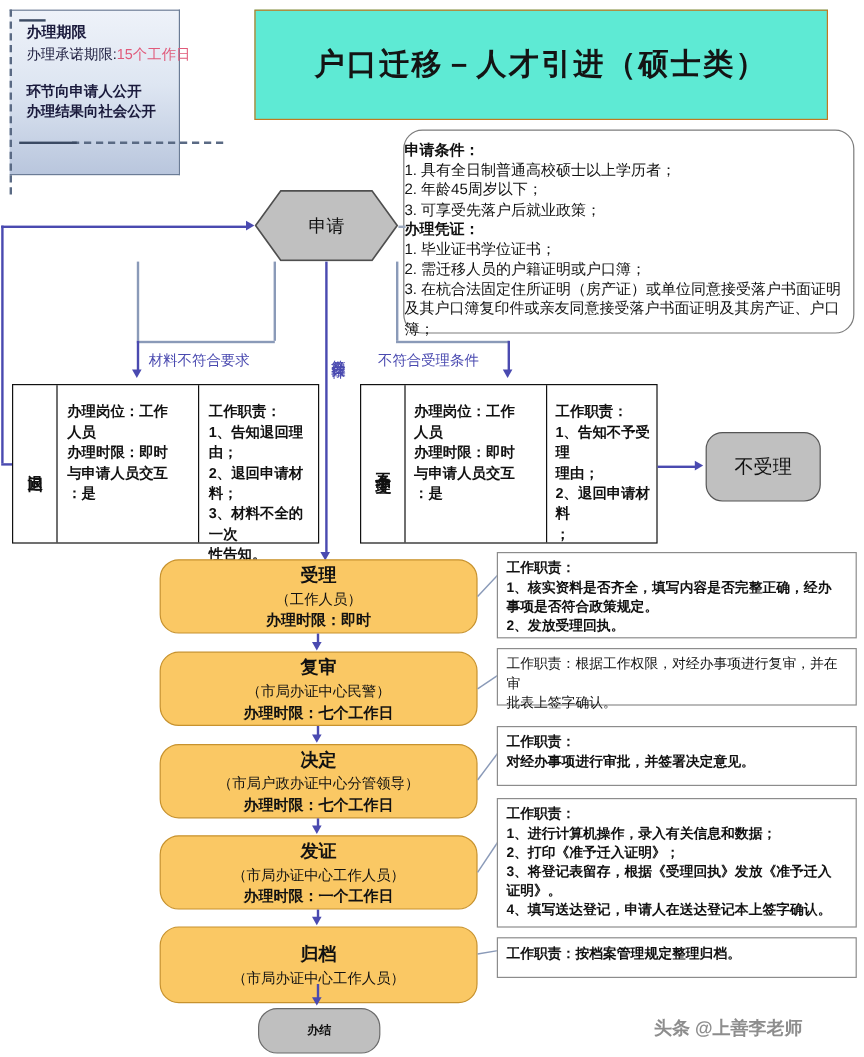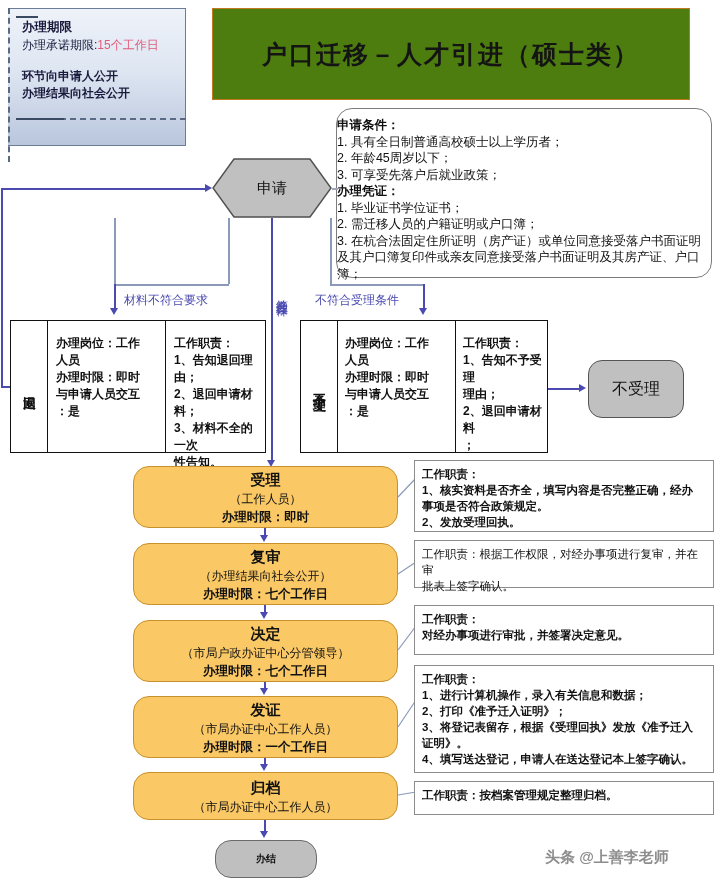--- a/index.html
+++ b/index.html
@@ -15,21 +15,21 @@
     position: relative;
     width: 720px;
     height: 881px;
     overflow: hidden;
     background: #ffffff;
   }
   .abs { position: absolute; box-sizing: border-box; }
 
   
   #period-box {
-    left: 8px; top: 8px; width: 178px; height: 138px;
+    left: 8px; top: 8px; width: 142px; height: 138px;
     background: linear-gradient(180deg, #eef2f9 0%, #dee6f2 45%, #b9c6dd 100%);
     border: 1px solid #6b7c96;
     border-left: none;
     padding: 10px 8px 8px 14px;
   }
   #period-dash-left {
     left: 8px; top: 8px; width: 0; height: 154px;
     border-left: 2px dashed #5a6a84;
   }
   #period-dash-bottom {
@@ -54,21 +54,21 @@
   .period-days { color: #e05a7a; }
   .period-pub {
     font-size: 12px; font-weight: bold; color: #1a1a3c;
     line-height: 17px; white-space: nowrap;
   }
   .period-gap { height: 14px; }
 
   
   #title-box {
     left: 212px; top: 8px; width: 478px; height: 92px;
-    background: #4d7c0f;
+    background: #5eead4;
     border: 1px solid #c1791f;
     display: flex; flex-direction: column;
     align-items: center; justify-content: center;
   }
   #title-main {
     font-size: 25px; font-weight: bold; letter-spacing: 2px;
     color: #141414; line-height: 32px;
   }
   #title-code {
     font-size: 16px; color: #141414; line-height: 24px;
@@ -165,21 +165,21 @@
     left: 133px; width: 265px;
   }
   .step-title { font-size: 15px; font-weight: bold; color: #111; line-height: 21px; }
   .step-actor { font-size: 12px; color: #111; line-height: 18px; }
   .step-time { font-size: 12.5px; font-weight: bold; color: #111; line-height: 18px; }
 
   #step-accept  { top: 466px; height: 62px; }
   #step-review  { top: 543px; height: 62px; }
   #step-decide  { top: 620px; height: 62px; }
   #step-issue   { top: 696px; height: 62px; }
-  #step-archive { top: 772px; height: 48px; }
+  #step-archive { top: 772px; height: 64px; }
 
   
   #done-term {
     left: 215px; top: 840px; width: 102px; height: 38px;
     background: #bfbfbf; border: 1px solid #6b6b6b;
     border-radius: 16px;
     display: flex; align-items: center; justify-content: center;
     font-size: 10px; font-weight: bold; color: #111;
   }
 
@@ -349,21 +349,21 @@
     <div class="step-title">受理</div>
     <div class="step-actor">（工作人员）</div>
     <div class="step-time">办理时限：即时</div>
   </div>
 
   <div class="abs ln ln-v" style="left:264px; top:528px; height:8px;"></div>
   <div class="abs arrow-down" style="left:260px; top:535px;"></div>
 
   <div class="abs step" id="step-review">
     <div class="step-title">复审</div>
-    <div class="step-actor">（办理结果向社会公开）</div>
+    <div class="step-actor">（市局办证中心民警）</div>
     <div class="step-time">办理时限：七个工作日</div>
   </div>
 
   <div class="abs ln ln-v" style="left:264px; top:605px; height:8px;"></div>
   <div class="abs arrow-down" style="left:260px; top:612px;"></div>
 
   <div class="abs step" id="step-decide">
     <div class="step-title">决定</div>
     <div class="step-actor">（市局户政办证中心分管领导）</div>
     <div class="step-time">办理时限：七个工作日</div>

